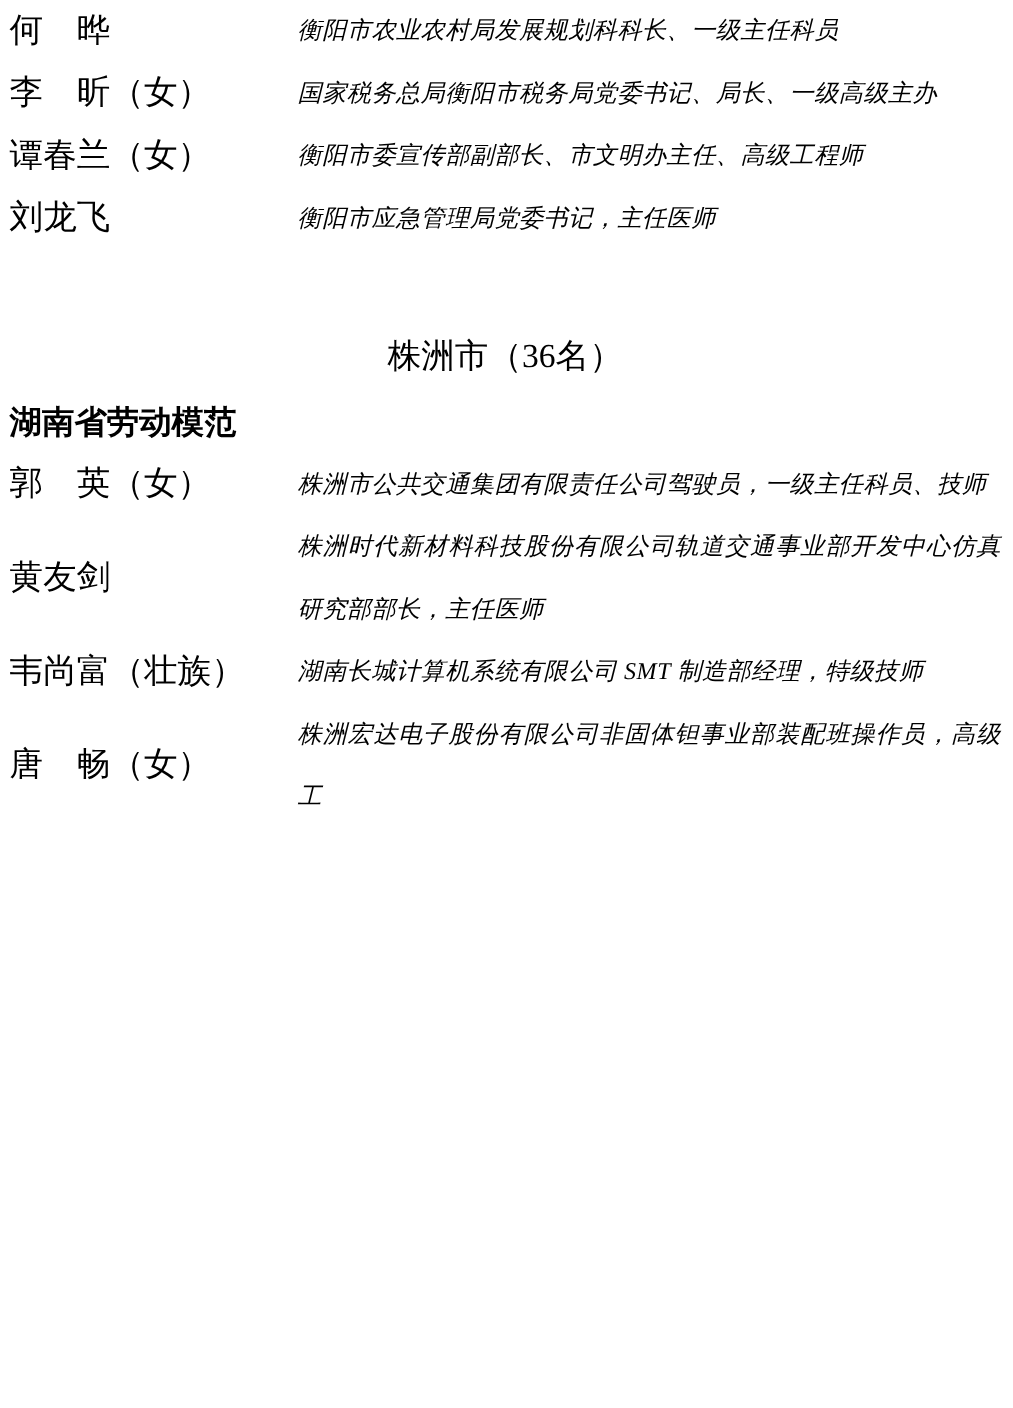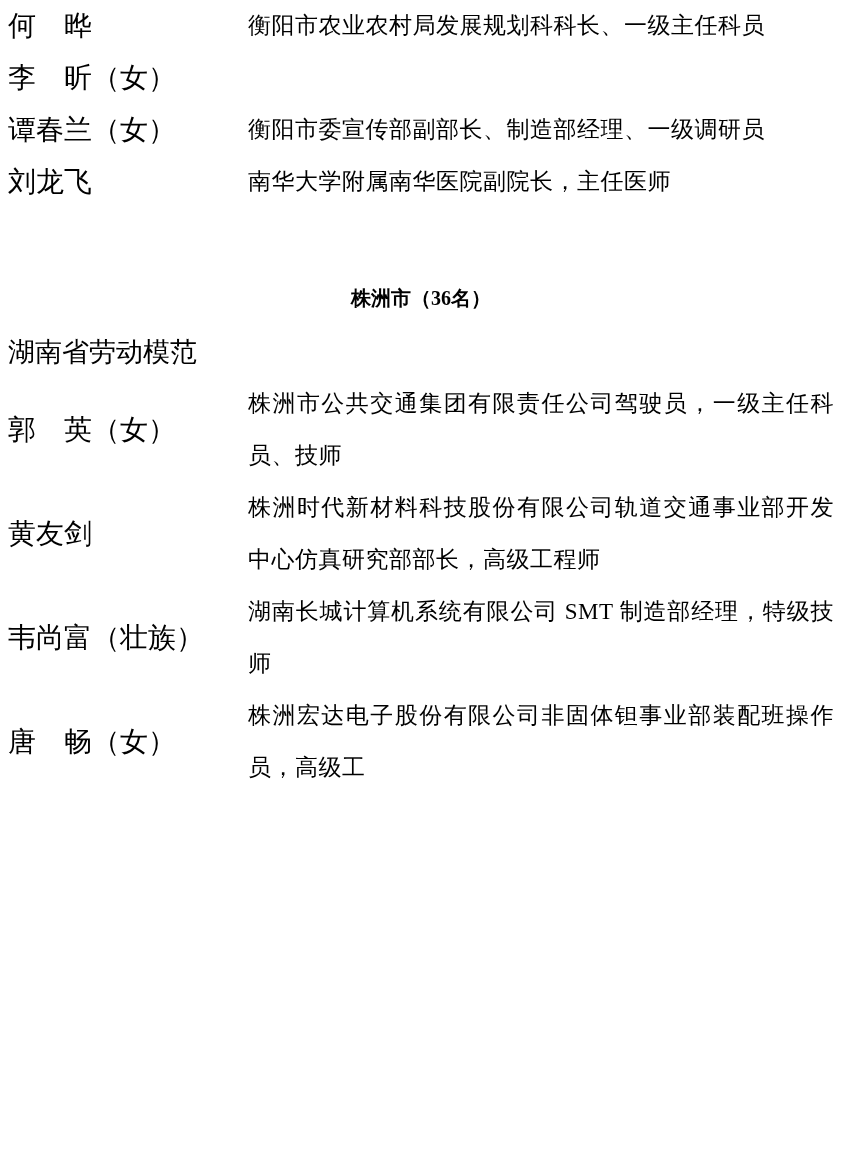--- a/index.html
+++ b/index.html
@@ -28,83 +28,85 @@
   .entry-name {
     flex: 0 0 240px;
     width: 240px;
     font-size: 28px;
     line-height: 52px;
     letter-spacing: 0px;
     white-space: pre;
   }
   .entry-desc {
     flex: 1 1 auto;
-    font-size: 23px;
+    font-size: 20px;
     line-height: 52px;
     letter-spacing: 0.5px;
     text-align: justify;
     text-justify: inter-ideograph;
+    font-style: italic;
   }
   .section-title {
     text-align: center;
-    font-size: 20px;
+    font-size: 28px;
     line-height: 52px;
-    font-weight: bold;
+    font-weight: normal;
     margin-top: 34px;
   }
   .subsection-title {
     font-size: 27px;
     line-height: 52px;
-    font-weight: normal;
+    font-weight: bold;
     font-family: "Liberation Sans", "DejaVu Sans", sans-serif;
     margin-top: 2px;
   }
   .gap {
     height: 30px;
   }
 </style>
 </head>
 <body>
 
 <div class="page">
 
   <div>
     <div class="entry">
       <div class="entry-name">何　晔</div>
       <div class="entry-desc">衡阳市农业农村局发展规划科科长、一级主任科员</div>
     </div>
     <div class="entry">
       <div class="entry-name">李　昕（女）</div>
+      <div class="entry-desc">国家税务总局衡阳市税务局党委书记、局长、一级高级主办</div>
     </div>
     <div class="entry">
       <div class="entry-name">谭春兰（女）</div>
-      <div class="entry-desc">衡阳市委宣传部副部长、制造部经理、一级调研员</div>
+      <div class="entry-desc">衡阳市委宣传部副部长、市文明办主任、高级工程师</div>
     </div>
     <div class="entry">
     </div>
     <div class="entry">
       <div class="entry-name">刘龙飞</div>
-      <div class="entry-desc">南华大学附属南华医院副院长，主任医师</div>
+      <div class="entry-desc">衡阳市应急管理局党委书记，主任医师</div>
     </div>
   </div>
 
   <div class="gap"></div>
 
   <div class="section-title">株洲市（36名）</div>
 
   <div class="subsection-title">湖南省劳动模范</div>
 
   <div>
     <div class="entry">
       <div class="entry-name">郭　英（女）</div>
       <div class="entry-desc">株洲市公共交通集团有限责任公司驾驶员，一级主任科员、技师</div>
     </div>
     <div class="entry">
       <div class="entry-name">黄友剑</div>
-      <div class="entry-desc">株洲时代新材料科技股份有限公司轨道交通事业部开发中心仿真研究部部长，高级工程师</div>
+      <div class="entry-desc">株洲时代新材料科技股份有限公司轨道交通事业部开发中心仿真研究部部长，主任医师</div>
     </div>
     <div class="entry">
       <div class="entry-name">韦尚富（壮族）</div>
       <div class="entry-desc">湖南长城计算机系统有限公司 SMT 制造部经理，特级技师</div>
     </div>
     <div class="entry">
       <div class="entry-name">唐　畅（女）</div>
       <div class="entry-desc">株洲宏达电子股份有限公司非固体钽事业部装配班操作员，高级工</div>
     </div>
   </div>

